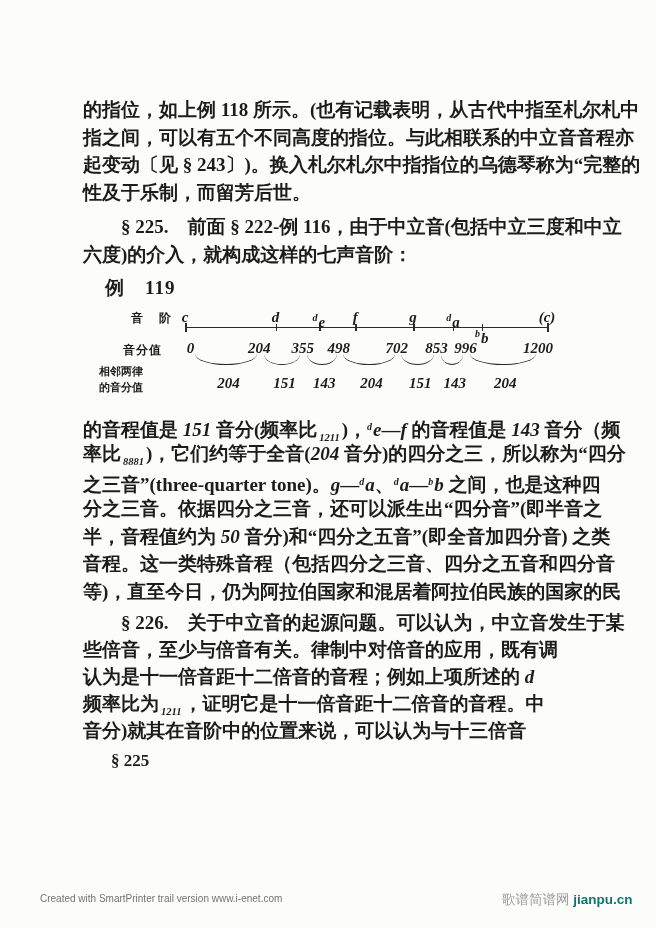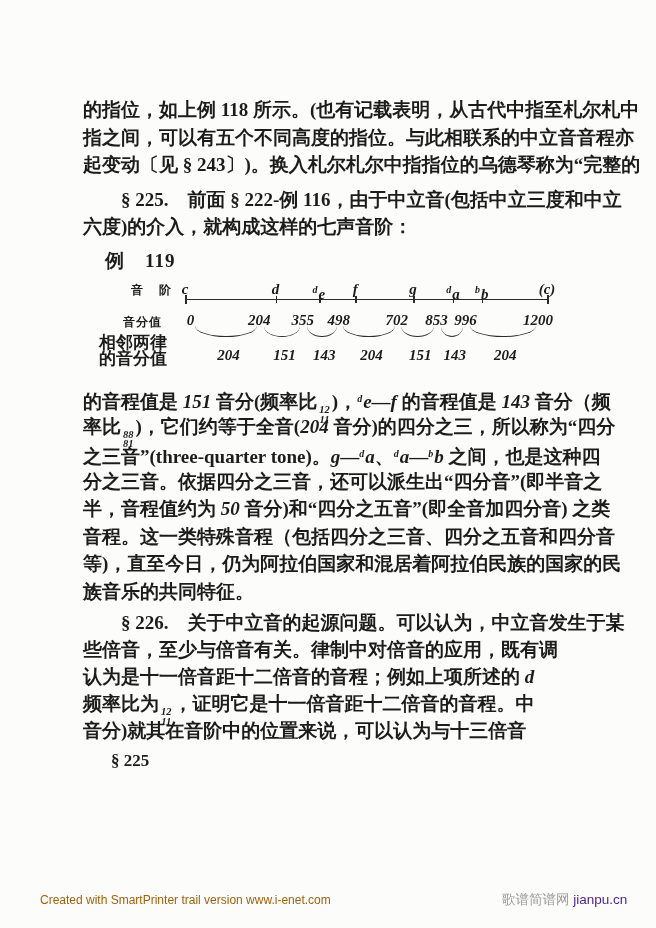--- a/index.html
+++ b/index.html
@@ -18,64 +18,65 @@
   .p2{margin-top:7px;}
   .p3{margin-top:11px;}
   .p4{margin-top:4px;line-height:27px;}
   .p4 .tline{height:27px;}
   .example-label{margin:6px 0 0 22px;font-weight:700;letter-spacing:1px;}
   .catchword{margin:3px 0 0 28px;font-weight:600;font-size:17px;}
 
   
   .it{font-style:italic;font-family:"Liberation Serif",serif;}
   .nsup{font-style:italic;font-size:10px;vertical-align:6px;margin-right:1px;font-family:"Liberation Serif",serif;}
-  .frac{display:inline-flex;flex-direction:column;align-items:center;
+  .frac{display:inline-flex;flex-direction:row;align-items:center;
         vertical-align:-5px;font-size:10.5px;line-height:9.5px;
         font-style:italic;margin:0 2px;font-weight:600;}
 
   
   .diagram{position:relative;height:98px;margin-top:2px;}
   .lbl{position:absolute;font-size:12px;font-weight:700;white-space:nowrap;}
   .lbl-scale{left:48px;top:1px;letter-spacing:2px;}
   .lbl-cents{left:40px;top:33px;letter-spacing:1px;}
-  .lbl-interval{left:16px;top:59px;font-size:17px;line-height:16px;letter-spacing:0;}
+  .lbl-interval{left:16px;top:59px;font-size:11px;line-height:16px;letter-spacing:0;}
   .lbl-interval span{display:block;}
   .scale-area{position:absolute;left:102px;top:0;width:362px;height:100%;}
   .note{position:absolute;top:0;transform:translateX(-50%);
         font-style:italic;font-size:15px;font-weight:700;white-space:nowrap;}
   .ruler{position:absolute;left:0;right:0;top:23px;border-top:1.6px solid #2b2b2b;}
   .tick{position:absolute;top:-4px;width:1.6px;height:7px;background:#2b2b2b;}
   .endcap{position:absolute;top:-5px;width:1.8px;height:9px;background:#2b2b2b;}
   .centv{position:absolute;top:31px;transform:translateX(-50%);
          font-style:italic;font-size:15px;font-weight:700;}
   .arc{position:absolute;top:50px;height:10px;
        border-bottom:1.6px solid #2b2b2b;
        border-radius:0 0 50% 50% / 0 0 100% 100%;}
   .iv{position:absolute;top:66px;transform:translateX(-50%);
       font-style:italic;font-size:15px;font-weight:700;}
 
   
   .footer-left{position:absolute;left:40px;top:893px;
     font-family:"Liberation Sans","DejaVu Sans",sans-serif;
-    font-size:12px;color:#a16207;}
+    font-size:10px;color:#737373;}
   .footer-right{position:absolute;left:502px;top:891px;white-space:nowrap;
     font-family:"Liberation Sans","DejaVu Sans",sans-serif;
     font-size:13.5px;color:#9b9b9b;}
 </style>
 </head>
 <body>
 
 <div class="page">
 
   <div class="doc">
 
     <div class="para p1">
         <div class="tline">的指位，如上例 118 所示。(也有记载表明，从古代中指至札尔札中</div>
         <div class="tline">指之间，可以有五个不同高度的指位。与此相联系的中立音音程亦</div>
         <div class="tline">起变动〔见 § 243〕)。换入札尔札尔中指指位的乌德琴称为“完整的</div>
+        <div class="tline">性及于乐制，而留芳后世。</div>
       </div>
 
     <div class="para p2">
         <div class="tline">　　§ 225.　前面 § 222-例 116，由于中立音(包括中立三度和中立</div>
         <div class="tline">六度)的介入，就构成这样的七声音阶：</div>
       </div>
 
     <div class="example-label">例　119</div>
 
     <div class="diagram">
@@ -101,21 +102,21 @@
           <span class="note" style="left: 25%;">d</span>
           <span class="centv" style="left: 20.5%;">204</span>
           <span class="note" style="left: 37%;"><span class="nsup">d</span>e</span>
           <span class="centv" style="left: 32.5%;">355</span>
           <span class="note" style="left: 47%;">f</span>
           <span class="centv" style="left: 42.5%;">498</span>
           <span class="note" style="left: 63%;">g</span>
           <span class="centv" style="left: 58.5%;">702</span>
           <span class="note" style="left: 74%;"><span class="nsup">d</span>a</span>
           <span class="centv" style="left: 69.5%;">853</span>
-          <span class="note" style="left: 82%;"><span class="nsup">b</span>b</span>
+          <span class="note" style="left: 82%; margin-top: 16px;"><span class="nsup">b</span>b</span>
           <span class="centv" style="left: 77.5%;">996</span>
           <span class="note" style="left: 100%;">(c)</span>
           <span class="centv" style="left: 97.5%;">1200</span>
           <div class="arc" style="left: 2.7%; width: 17.2%;"></div>
           <span class="iv" style="left: 12%;">204</span>
           <div class="arc" style="left: 21.7%; width: 10.2%;"></div>
           <span class="iv" style="left: 27.5%;">151</span>
           <div class="arc" style="left: 33.7%; width: 8.2%;"></div>
           <span class="iv" style="left: 38.5%;">143</span>
           <div class="arc" style="left: 43.7%; width: 14.2%;"></div>
@@ -136,37 +137,36 @@
           </span>)，<span class="nsup">d</span><span class="it">e</span>—<span class="it">f</span> 的音程值是 <span class="it">143</span> 音分（频</div>
         <div class="tline">率比<span class="frac">
             <span>88</span>
             <span>81</span>
           </span>)，它们约等于全音(<span class="it">204</span> 音分)的四分之三，所以称为“四分</div>
         <div class="tline">之三音”(three-quarter tone)。<span class="it">g</span>—<span class="nsup">d</span><span class="it">a</span>、<span class="nsup">d</span><span class="it">a</span>—<span class="nsup">b</span><span class="it">b</span> 之间，也是这种四</div>
         <div class="tline">分之三音。依据四分之三音，还可以派生出“四分音”(即半音之</div>
         <div class="tline">半，音程值约为 <span class="it">50</span> 音分)和“四分之五音”(即全音加四分音) 之类</div>
         <div class="tline">音程。这一类特殊音程（包括四分之三音、四分之五音和四分音</div>
         <div class="tline">等)，直至今日，仍为阿拉伯国家和混居着阿拉伯民族的国家的民</div>
-        <div class="tline">族音乐的共同特征。</div>
       </div>
 
     <div class="para p4">
         <div class="tline">　　§ 226.　关于中立音的起源问题。可以认为，中立音发生于某</div>
         <div class="tline">些倍音，至少与倍音有关。律制中对倍音的应用，既有调</div>
         <div class="tline">认为是十一倍音距十二倍音的音程；例如上项所述的 <span class="it">d</span></div>
         <div class="tline">频率比为<span class="frac">
             <span>12</span>
             <span>11</span>
           </span>，证明它是十一倍音距十二倍音的音程。中</div>
         <div class="tline">音分)就其在音阶中的位置来说，可以认为与十三倍音</div>
       </div>
 
     <div class="catchword">§ 225</div>
 
   </div>
 
   <div class="footer-left">Created with SmartPrinter trail version www.i-enet.com</div>
 
   <div class="footer-right">
-    <span>歌谱简谱网 </span><span class="domain" style="color: #4c1d95;">jianpu.cn</span>
+    <span>歌谱简谱网 </span><span class="domain" style="color: #0f766e; font-weight: bold;">jianpu.cn</span>
   </div>
 
 </div>
 
 </body></html>

